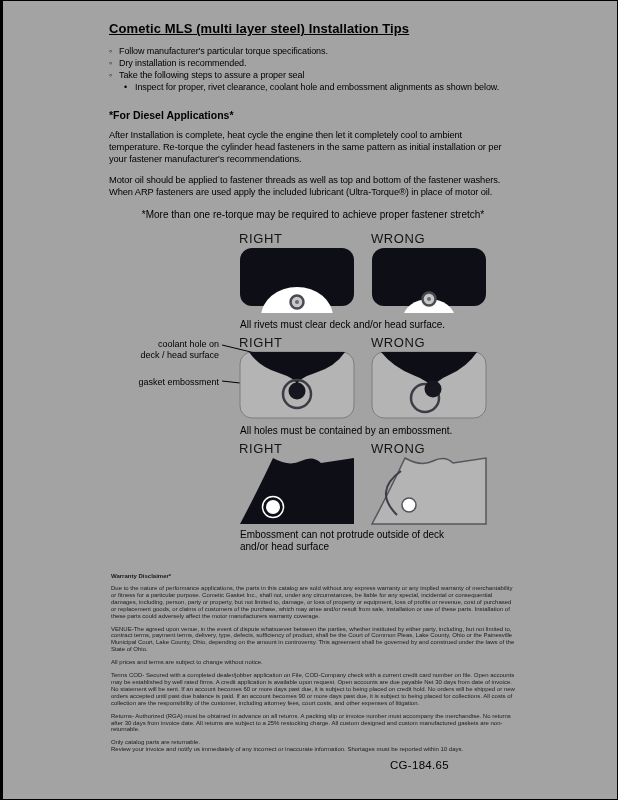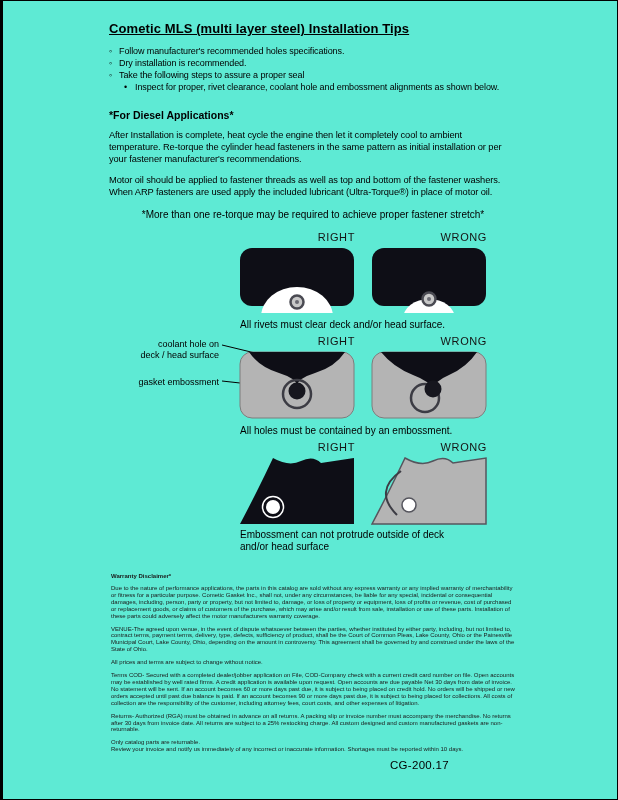--- a/index.html
+++ b/index.html
@@ -1,20 +1,20 @@
 <!DOCTYPE html>
 <html><head>
 <meta charset="utf-8">
 <style>
   * { margin:0; padding:0; box-sizing:border-box; }
   html,body { background:#ffffff; }
   .page {
     position:relative;
     width:618px; height:800px;
-    background:#5eead4;
+    background:#a3a3a3;
     border:1px solid #000;
     border-left:3px solid #000;
     font-family:"Liberation Sans", sans-serif;
     color:#000;
     overflow:hidden;
   }
   
   .content { position:absolute; top:20px; left:106px; width:408px; }
   .title {
     font-size:13px; font-weight:bold; text-decoration:underline;
@@ -26,22 +26,22 @@
   .bullets li.lvl1::before { content:"\25E6"; position:absolute; left:0; top:-0.5px; font-size:9px; }
   .bullets li.lvl2 { padding-left:26px; }
   .bullets li.lvl2::before { content:"\2022"; position:absolute; left:15px; top:-0.5px; font-size:9px; }
   .diesel-heading { font-size:10.5px; font-weight:bold; margin-top:15px; margin-bottom:8px; }
   .para { font-size:9.3px; line-height:12.4px; letter-spacing:-0.1px; margin-bottom:8px; width:404px; }
   .note { font-size:10px; line-height:12.4px; margin-top:10px;text-align:center; }
 
   
   .diagrams { position:absolute; top:230px; left:0; width:618px; height:330px; }
   .rw-label {
-    position:absolute; width:116px; text-align:right;
-    font-size:11px; letter-spacing:0.6px; color:#141414;
+    position:absolute; width:116px; text-align:left;
+    font-size:13px; letter-spacing:0.6px; color:#141414;
   }
   .fig { position:absolute; width:116px; }
   .caption { position:absolute; font-size:10px; line-height:12px; color:#000; }
   .side-label { position:absolute; font-size:9px; line-height:10.5px; text-align:right; }
   .leader-lines { position:absolute; top:0; left:0; pointer-events:none; }
 
   
   .legal { position:absolute; top:572px; left:108px; width:406px; color:#1a1a1a; }
   .legal-heading { font-size:6px; font-weight:bold; margin-bottom:6px; }
   .legal p { font-size:6px; line-height:6.9px; margin-bottom:6px; letter-spacing:0; }
@@ -49,21 +49,21 @@
 </style>
 </head>
 <body>
 
 <div class="page">
 
   <div class="content">
     <div class="title">Cometic MLS (multi layer steel) Installation Tips</div>
 
     <ul class="bullets">
-      <li class="lvl1"><span>Follow manufacturer's recommended holes specifications.</span></li>
+      <li class="lvl1"><span>Follow manufacturer's particular torque specifications.</span></li>
       <li class="lvl1"><span>Dry installation is recommended.</span></li>
       <li class="lvl1"><span>Take the following steps to assure a proper seal</span></li>
       <li class="lvl2"><span>Inspect for proper, rivet clearance, coolant hole and embossment alignments as shown below.</span></li>
     </ul>
 
     <div class="diesel-heading">*For Diesel Applications*</div>
     <p class="para">After Installation is complete, heat cycle the engine then let it completely cool to ambient temperature. Re-torque the cylinder head fasteners in the same pattern as initial installation or per your fastener manufacturer's recommendations.</p>
     <p class="para">Motor oil should be applied to fastener threads as well as top and bottom of the fastener washers. When ARP fasteners are used apply the included lubricant (Ultra-Torque®) in place of motor oil.</p>
     <p class="note">*More than one re-torque may be required to achieve proper fastener stretch*</p>
   </div>
@@ -150,15 +150,15 @@
     <div class="legal-heading">Warranty Disclaimer*</div>
     <p>Due to the nature of performance applications, the parts in this catalog are sold without any express warranty or any implied warranty of merchantability or fitness for a particular purpose.  Cometic Gasket Inc., shall not, under any circumstances, be liable for any special, incidental or consequential damages, including, person, party or property, but not limited to, damage, or loss of property or equipment, loss of profits or revenue, cost of purchased or replacement goods, or claims of customers of the purchase, which may arise and/or result from sale, installation or use of these parts.  Installation of these parts could adversely affect the motor manufacturers warranty coverage.</p>
     <p>VENUE-The agreed upon venue, in the event of dispute whatsoever between the parties, whether instituted by either party, including, but not limited to, contract terms, payment terms, delivery, type, defects, sufficiency of product, shall be the Court of Common Pleas, Lake County, Ohio or the Painesville Municipal Court, Lake County, Ohio, depending on the amount in controversy. This agreement shall be governed by and construed under the laws of the State of Ohio.</p>
     <p>All prices and terms are subject to change without notice.</p>
     <p>Terms COD- Secured with a completed dealer/jobber application on File, COD-Company check with a current credit card number on file.  Open accounts may be established by well rated firms.  A credit application is available upon request.  Open accounts are due payable Net 30 days from date of invoice.  No statement will be sent.  If an account becomes 60 or more days past due, it is subject to being placed on credit hold.  No orders will be shipped or new orders accepted until past due balance is paid.  If an account becomes 90 or more days past due, it is subject to being placed for collections.  All costs of collection are the responsibility of the customer, including attorney fees, court costs, and other expenses of litigation.</p>
     <p>Returns- Authorized (RGA) must be obtained in advance on all returns.  A packing slip or invoice number must accompany the merchandise.  No returns after 30 days from invoice date.  All returns are subject to a 25% restocking charge.  All custom designed and custom manufactured gaskets are non-returnable.</p>
     <p style="margin-bottom:0;">Only catalog parts are returnable.</p>
     <p>Review your invoice and notify us immediately of any incorrect or inaccurate information.  Shortages must be reported within 10 days.</p>
   </div>
 
-  <div class="footer-code">CG-200.17</div>
+  <div class="footer-code">CG-184.65</div>
 
 </div>
 
 </body></html>

